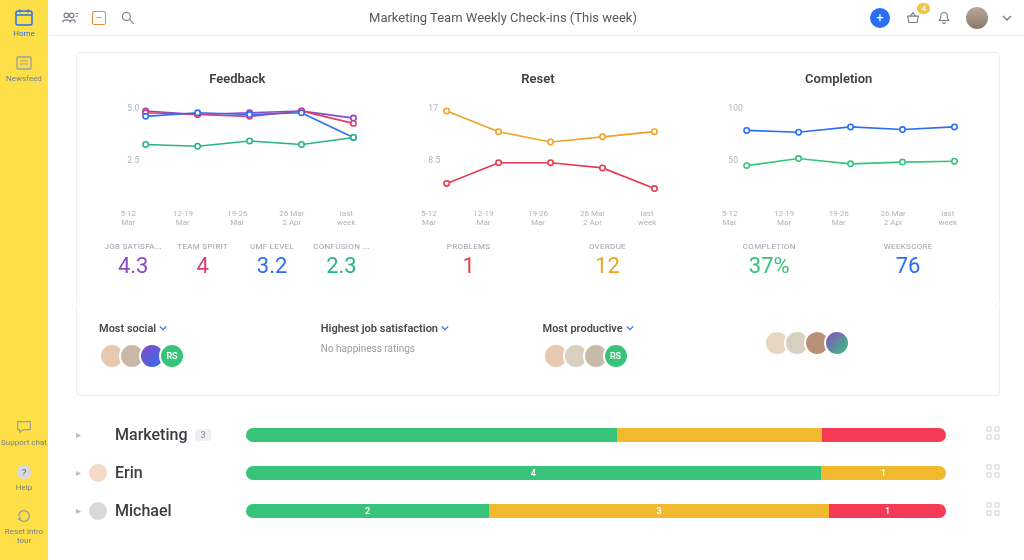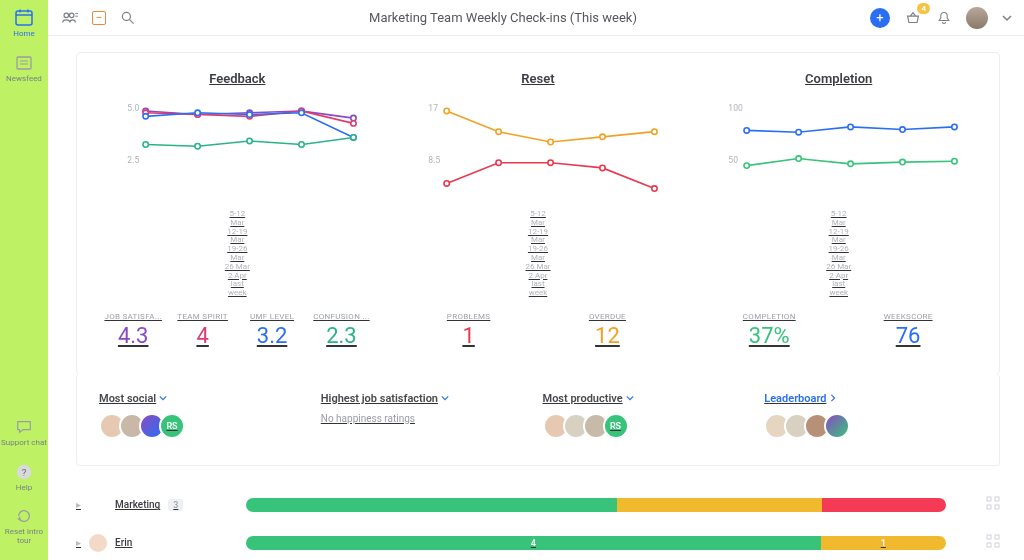--- a/index.html
+++ b/index.html
@@ -1,59 +1,59 @@
 <!DOCTYPE html>
 <html><head>
 <meta charset="utf-8">
 <style>
 * { box-sizing: border-box; margin: 0; padding: 0; }
 body { font-family: -apple-system, BlinkMacSystemFont, "Segoe UI", Roboto, sans-serif; font-size: 12px; color: #333; background: #fff; width: 1024px; height: 560px; overflow: hidden; }
 .app { display: flex; height: 100%; }
-.sidebar { width: 48px; background: #bef264; display: flex; flex-direction: column; padding-top: 8px; }
+.sidebar { width: 48px; background: #fde047; display: flex; flex-direction: column; padding-top: 8px; }
 .side-item { display:flex; flex-direction:column; align-items:center; margin-bottom:14px; cursor:pointer; }
 .side-item .icon { width:20px; height:20px; display:flex; align-items:center; justify-content:center; }
 .side-item span { font-size:8px; color:#7a7f89; margin-top:2px; text-align:center; line-height:1.1; }
 .side-item.active span { color:#2a6ff3; }
 .side-spacer { flex:1; }
 .main { flex:1; display:flex; flex-direction:column; overflow:hidden; }
 .topbar { height:36px; display:flex; align-items:center; border-bottom:1px solid #eceef2; padding:0 12px; }
 .topbar .left-icons { display:flex; gap:14px; align-items:center; }
 .topbar .title { flex:1; text-align:center; font-size:13px; color:#56585d; }
 .topbar .right-icons { display:flex; gap:14px; align-items:center; }
 .icon-btn { color:#7a7f89; cursor:pointer; display:flex; align-items:center; justify-content:center; position:relative; }
 .badge { position:absolute; top:-6px; right:-8px; background:#f6c445; color:#fff; font-size:8px; border-radius:8px; padding:1px 4px; font-weight:600; }
 .avatar { width:22px; height:22px; border-radius:50%; background:#ccc; }
-.content { flex:1; overflow-y:auto; padding:16px 24px 0 28px;text-decoration:underline; }
+.content { flex:1; overflow-y:auto; padding:16px 24px 0 28px; }
 .dash { background:#fff; border:1px solid #edeef2; border-radius:4px; padding:18px 22px 26px 22px; display:flex; gap:24px; }
 .panel { flex:1; display:flex; flex-direction:column; }
 .panel-title { text-align:center; font-size:13px; color:#3c3f45; font-weight:600; margin-bottom:10px; }
 .chart-area { height:110px; position:relative; }
 svg.chart { width:100%; height:100%; }
-.xlabels { display:flex; justify-content:space-between; font-size:8px; color:#b0b3bb; margin-top:4px; padding:0 2px;flex-direction:column; }
+.xlabels { display:flex; justify-content:space-between; font-size:8px; color:#b0b3bb; margin-top:4px; padding:0 2px; }
 .xlabels span { flex:1; text-align:center; line-height:1.1; }
 .stats-row { display:flex; gap:1px; margin-top:14px; }
 .stat { flex:1; text-align:center; }
 .stat-label { font-size:8px; color:#9da1ab; letter-spacing:0.3px; white-space:nowrap; overflow:hidden; text-overflow:ellipsis; }
 .stat-value { font-size:22px; font-weight:400; margin-top:2px; }
 .row2 { display:flex; gap:9px; }
 .col2 { flex:1; }
 .col2-title { font-size:11px; color:#48494d; font-weight:600; }
 .col2-title.link { color:#2a6ff3; }
 .col2-sub { font-size:10px; color:#9a9da4; margin-top:8px; }
 .avatars { display:flex; margin-top:8px; }
 .avatars .av { width:26px; height:26px; border-radius:50%; background:#ddd; margin-left:-6px; border:2px solid #fff; display:flex; align-items:center; justify-content:center; color:#fff; font-size:9px; font-weight:600; }
 .avatars .av:first-child { margin-left:0; }
 .caret-down { display:inline-block; margin-left:3px; }
 .caret-right { display:inline-block; margin-left:3px; }
 .team-rows { margin-top:20px; }
 .team-row { display:flex; align-items:center; height:38px; }
 .team-left { display:flex; align-items:center; width:170px; gap:8px; }
 .team-chevron { color:#b8bbc2; font-size:10px; }
 .team-av { width:18px; height:18px; border-radius:50%; background:#ccc; display:flex; align-items:center; justify-content:center; font-size:8px; color:#fff; font-weight:600; }
-.team-name { font-size:10px; color:#3a3c41; font-weight:500; }
+.team-name { font-size:16px; color:#3a3c41; font-weight:500; }
 .team-count { background:#eef0f4; color:#8b8f98; font-size:9px; border-radius:3px; padding:1px 5px; }
 .team-bar-wrap { flex:1; display:flex; align-items:center; padding-right:40px; }
 .team-bar { height:14px; display:flex; border-radius:7px; overflow:hidden; flex:1; }
 .seg { display:flex; align-items:center; justify-content:center; color:#fff; font-size:9px; font-weight:600; }
 .expand-icon { color:#cfd2d9; cursor:pointer; }
 .add-btn { width:20px; height:20px; border-radius:50%; background:#2a6ff3; color:#fff; display:flex; align-items:center; justify-content:center; font-size:13px; }
 </style>
 </head>
 <body>
 
@@ -323,23 +323,20 @@
                     <polyline points="1,3 5,7 9,3" fill="none" stroke="#2a6ff3" stroke-width="1.5"></polyline>
                   </svg></span></div>
             <div class="avatars">
               <div class="av" style="background:#e6c9b0"></div>
               <div class="av" style="background:#d8d0c0"></div>
               <div class="av" style="background:#c8baa8"></div>
               <div class="av" style="background:#37c47a">RS</div>
             </div>
           </div>
           <div class="col2">
-            <div class="col2-title link"><span>Leaderboard</span><span class="caret-right"><svg width="8" height="8" viewBox="0 0 10 10">
-                    <polyline points="3,1 7,5 3,9" fill="none" stroke="#2a6ff3" stroke-width="1.5"></polyline>
-                  </svg></span></div>
             <div class="avatars">
               <div class="av" style="background:#e6d5c0"></div>
               <div class="av" style="background:#d8d0c0"></div>
               <div class="av" style="background:#b89078"></div>
               <div class="av" style="background:linear-gradient(135deg,#8a4bc2,#37c47a)"></div>
             </div>
           </div>
         </div>
       </div>
 

